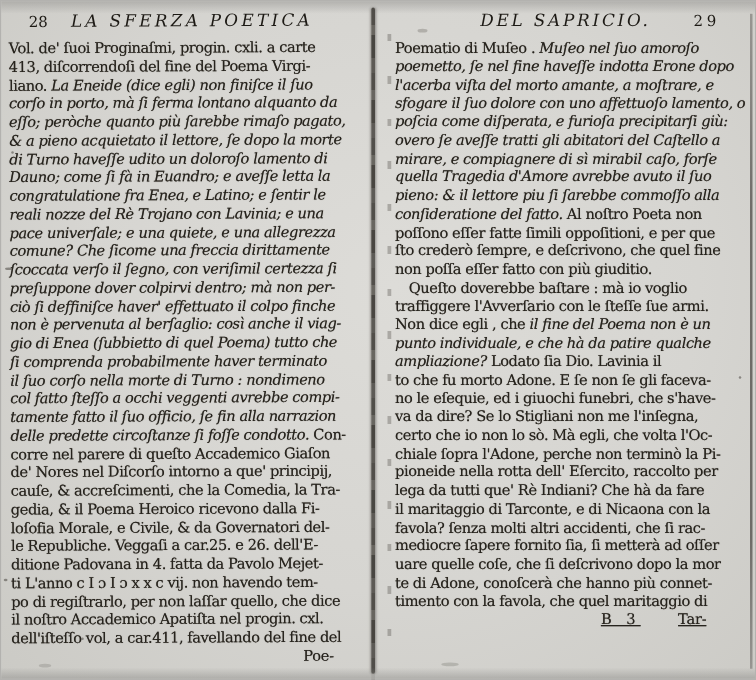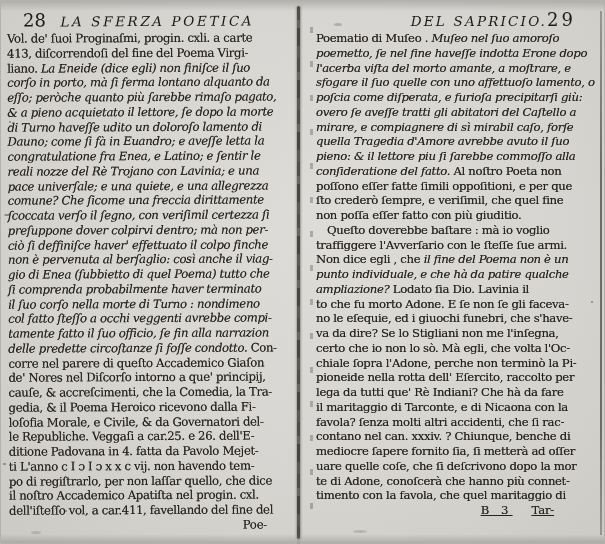--- a/index.html
+++ b/index.html
@@ -24,42 +24,42 @@
     background:linear-gradient(0deg,rgba(140,139,136,.5),rgba(140,139,136,0));
   }
   .page{position:absolute;top:8px;color:#26231d;}
   .page.left{left:7px;width:288px;transform:rotate(-0.25deg);}
   .page.right{left:315px;width:284px;}
   .running-head{
     display:flex;align-items:baseline;
     font-style:italic;font-size:13.5px;color:#1d1a15;
     height:18px;
   }
-  .running-head .pagenum{font-style:normal;font-size:18px;}
+  .running-head .pagenum{font-style:normal;font-size:12px;}
   .left .running-head .pagenum{margin-left:16px;}
   .left .running-head .title{flex:1;text-align:center;letter-spacing:2.6px;margin-right:26px;}
-  .right .running-head .title{flex:1;text-align:right;letter-spacing:2.2px;margin-left:34px;}
+  .right .running-head .title{flex:1;text-align:center;letter-spacing:2.2px;margin-left:34px;}
   .right .running-head .pagenum{margin-right:24px;letter-spacing:3px;}
   .body{
     margin-top:4px;
     font-size:11.7px;line-height:14.75px;letter-spacing:-0.35px;
     white-space:nowrap;
     text-shadow:0 0 0.55px rgba(40,34,26,.65);
   }
   .tline{height:14.75px;}
   .tline.indent{padding-left:11px;}
   .it{font-style:italic;}
   .catchline{
     font-size:11.7px;line-height:14.75px;letter-spacing:-0.2px;
     text-shadow:0 0 0.55px rgba(40,34,26,.6);
   }
   .left .catchline{text-align:right;padding-right:30px;}
   .sig-line{display:flex;text-decoration:underline;}
   .sig-line .sig{margin-left:58%;letter-spacing:4px;}
-  .sig-line .cw{margin-left:19px;}
+  .sig-line .cw{margin-left:30px;}
   .gutter{
     position:absolute;left:296px;top:5px;width:3px;height:533px;
     background:repeating-linear-gradient(180deg,
       #3a3732 0 14px, #55524c 14px 22px, #302d28 22px 40px, #484540 40px 52px);
     border-radius:2px;opacity:.85;
     box-shadow:1px 0 2px rgba(120,118,114,.8), -1px 0 2px rgba(120,118,114,.6),
       0 120px 0 0 rgba(58,55,50,.15);
   }
   .sew-marks{
     position:absolute;left:309px;top:26px;width:3px;height:498px;
@@ -139,45 +139,44 @@
 
   <div class="page right">
     <div class="running-head">
       <span class="title">DEL SAPRICIO.</span>
       <span class="pagenum">29</span>
     </div>
     <div class="body">
         <div class="tline"><span>Poematio di Muſeo . </span><span class="it">Muſeo nel ſuo amoroſo</span></div>
         <div class="tline"><span class="it">poemetto, ſe nel fine haveſſe indotta Erone dopo</span></div>
         <div class="tline"><span class="it">l'acerba viſta del morto amante, a moſtrare, e</span></div>
-        <div class="tline"><span class="it">sfogare il ſuo quelle con uno affettuoſo lamento, o</span></div>
+        <div class="tline"><span class="it">sfogare il ſuo dolore con uno affettuoſo lamento, o</span></div>
         <div class="tline"><span class="it">poſcia come diſperata, e furioſa precipitarſi giù:</span></div>
         <div class="tline"><span class="it">overo ſe aveſſe tratti gli abitatori del Caſtello a</span></div>
         <div class="tline"><span class="it">mirare, e compiagnere di sì mirabil caſo, forſe</span></div>
         <div class="tline"><span class="it">quella Tragedia d'Amore avrebbe avuto il ſuo</span></div>
         <div class="tline"><span class="it">pieno: &amp; il lettore piu ſi ſarebbe commoſſo alla</span></div>
         <div class="tline"><span class="it">conſideratione del fatto. </span><span>Al noſtro Poeta non</span></div>
         <div class="tline"><span>poſſono eſſer fatte ſimili oppoſitioni, e per que</span></div>
-        <div class="tline"><span>ſto crederò ſempre, e veriſimil, che quel fine</span></div>
+        <div class="tline"><span>ſto crederò ſempre, e deſcrivono, che quel fine</span></div>
         <div class="tline"><span>non poſſa eſſer fatto con più giuditio.</span></div>
         <div class="tline indent"><span>Queſto doverebbe baſtare : mà io voglio</span></div>
         <div class="tline"><span>traffiggere l'Avverſario con le ſteſſe ſue armi.</span></div>
         <div class="tline"><span>Non dice egli , che </span><span class="it">il fine del Poema non è un</span></div>
         <div class="tline"><span class="it">punto individuale, e che hà da patire qualche</span></div>
         <div class="tline"><span class="it">ampliazione? </span><span>Lodato ſia Dio. Lavinia il</span></div>
         <div class="tline"><span>to che fu morto Adone. E ſe non ſe gli faceva-</span></div>
         <div class="tline"><span>no le eſequie, ed i giuochi funebri, che s'have-</span></div>
         <div class="tline"><span>va da dire? Se lo Stigliani non me l'inſegna,</span></div>
         <div class="tline"><span>certo che io non lo sò. Mà egli, che volta l'Oc-</span></div>
         <div class="tline"><span>chiale ſopra l'Adone, perche non terminò la Pi-</span></div>
         <div class="tline"><span>pioneide nella rotta dell' Eſercito, raccolto per</span></div>
         <div class="tline"><span>lega da tutti que' Rè Indiani? Che hà da fare</span></div>
         <div class="tline"><span>il maritaggio di Tarconte, e di Nicaona con la</span></div>
         <div class="tline"><span>favola? ſenza molti altri accidenti, che ſi rac-</span></div>
-        <div class="tline"><span>contano nel can. xxxiv. ? Chiunque, benche di</span></div>
         <div class="tline"><span>mediocre ſapere fornito ſia, ſi metterà ad oſſer</span></div>
         <div class="tline"><span>uare quelle coſe, che ſi deſcrivono dopo la mor</span></div>
         <div class="tline"><span>te di Adone, conoſcerà che hanno più connet-</span></div>
         <div class="tline"><span>timento con la favola, che quel maritaggio di</span></div>
       </div>
     <div class="catchline sig-line">
       <span class="sig">B 3</span>
       <span class="cw">Tar-</span>
     </div>
   </div>

